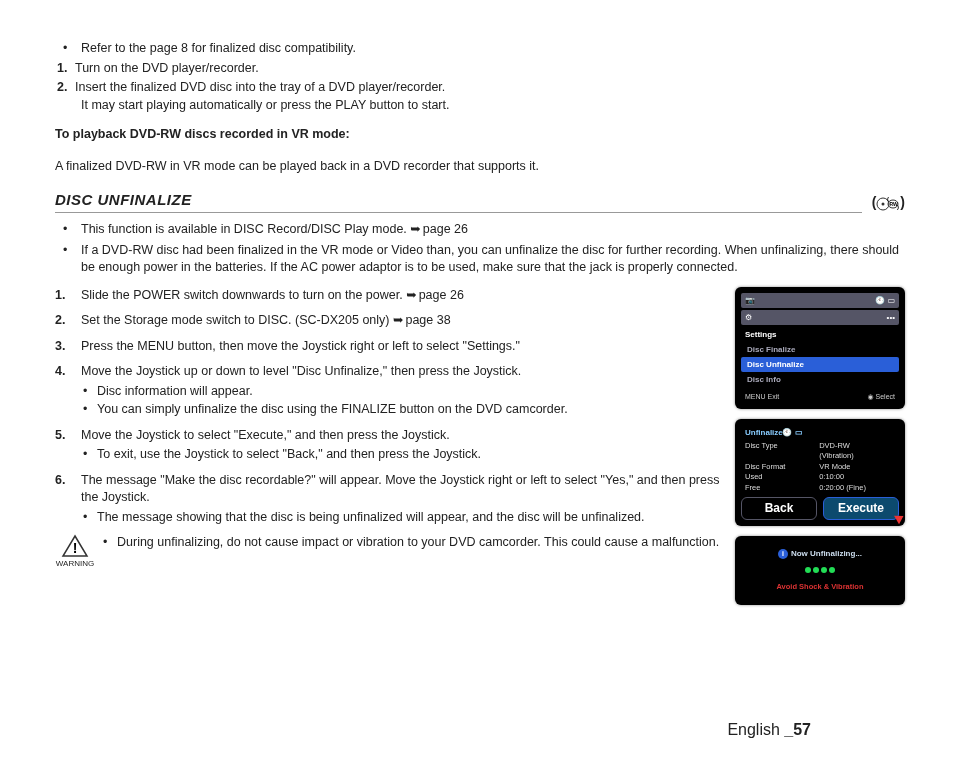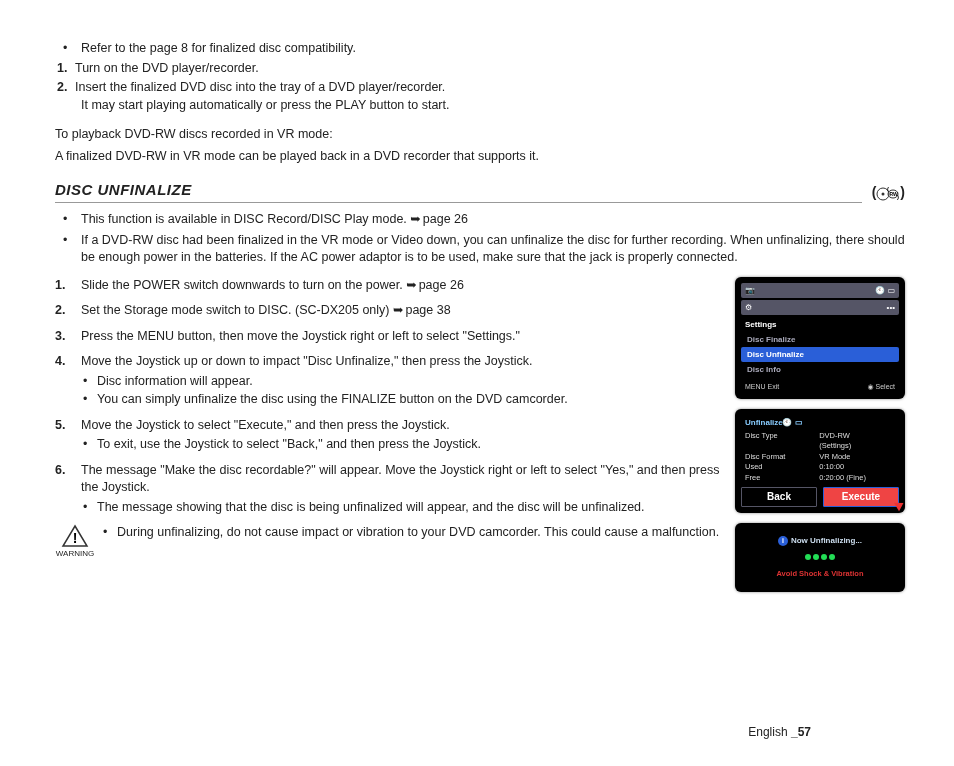--- a/index.html
+++ b/index.html
@@ -4,21 +4,21 @@
 <style>
 body{margin:0;padding:0;background:#fff;font-family:Arial,Helvetica,sans-serif;color:#222}
 .page{width:856px;height:766px;position:relative;padding:40px 45px 30px 55px;box-sizing:border-box;font-size:12.5px;line-height:1.4}
 .content{width:850px}
 ul.top{margin:0 0 12px 0;padding:0;list-style:none}
 ul.top li{padding-left:26px;margin-bottom:2px}
 ul.top li.bul::before{content:"•";position:absolute;margin-left:-18px}
 ul.top li.num{padding-left:26px}
 ul.top li.num .n{display:inline-block;width:18px;margin-left:-24px;font-weight:bold}
 .bold{font-weight:normal}
-.subhead{font-weight:normal;margin:6px 0 4px 0}
+.subhead{font-weight:bold;margin:6px 0 14px 0}
 .hr-title{display:flex;align-items:flex-end;margin:14px 0 8px 0}
 .hr-title h2{margin:0;font-size:15px;font-weight:bold;font-style:italic;letter-spacing:0.5px;border-bottom:1px solid #999;flex:1;padding-bottom:2px}
 .hr-title .rw{margin-left:10px;font-size:14px;font-weight:bold}
 .hr-title .rw svg{vertical-align:middle}
 ul.body{margin:0 0 10px 0;padding:0;list-style:none}
 ul.body li{padding-left:26px;margin-bottom:3px;position:relative}
 ul.body li::before{content:"•";position:absolute;left:8px}
 .steps-row{display:flex;gap:10px}
 .steps-col{flex:1}
 ol.steps{margin:0;padding:0;list-style:none;counter-reset:step}
@@ -37,30 +37,30 @@
 .screen{background:#000;border-radius:6px;padding:6px;color:#fff;font-size:8px;box-shadow:0 0 3px #888}
 .screen .bar{background:#556;padding:2px 4px;border-radius:2px;margin-bottom:2px;display:flex;justify-content:space-between}
 .screen .hdr{font-weight:bold;padding:2px 4px;font-size:8px}
 .screen .menu-item{padding:2px 6px;font-weight:bold;color:#aab}
 .screen .menu-item.sel{background:#2a5fd8;color:#fff;border-radius:2px}
 .screen .foot{display:flex;justify-content:space-between;padding:2px 4px;font-size:7px;color:#ccc;margin-top:2px}
 .screen2 .title{color:#8cf;font-weight:bold;padding:2px 4px;display:flex;justify-content:flex-start}
 .screen2 table{width:100%;font-size:7.5px;color:#ddd;border-collapse:collapse}
 .screen2 table td{padding:0 4px}
 .screen2 .btns{display:flex;gap:6px;margin-top:4px}
-.screen2 .btn{flex:1;text-align:center;border:1px solid #556;border-radius:1px;padding:2px 0;font-size:10px;font-weight:bold}
-.screen2 .btn.exec{background:#ef4444;color:#fff;border-color:#2a5fd8;position:relative}
+.screen2 .btn{flex:1;text-align:center;border:1px solid #556;border-radius:6px;padding:2px 0;font-size:12px;font-weight:bold}
+.screen2 .btn.exec{background:#0c4a6e;color:#fff;border-color:#2a5fd8;position:relative}
 .screen2 .btn.exec::after{content:"";position:absolute;right:-6px;bottom:-4px;width:0;height:0;border-left:8px solid #e33;border-top:5px solid transparent;border-bottom:5px solid transparent;transform:rotate(-30deg)}
 .screen3{text-align:center;padding:12px 6px}
 .screen3 .msg{color:#cde;font-size:8px;font-weight:bold}
 .screen3 .msg .i{display:inline-block;width:10px;height:10px;background:#2a5fd8;border-radius:50%;color:#fff;font-size:7px;line-height:10px;margin-right:3px}
 .screen3 .dots{margin:6px 0}
 .screen3 .dots span{display:inline-block;width:6px;height:6px;border-radius:50%;margin:0 1px}
 .screen3 .warn{color:#d33;font-size:7.5px;font-weight:bold}
-.footer{position:absolute;bottom:25px;right:45px;font-size:12px}
+.footer{position:absolute;bottom:25px;right:45px;font-size:16px}
 .footer .pn{font-weight:bold}
 .arrow::before{content:"➥";margin-right:2px}
 .batt{display:inline-block;width:14px;height:8px;border:1px solid #333;position:relative;vertical-align:middle}
 .batt::after{content:"";position:absolute;right:-3px;top:1px;width:2px;height:4px;background:#333}
 .batt i{display:block;width:100%;height:100%;background:#333}
 </style>
 </head>
 <body>
 
 <div class="page">
@@ -82,30 +82,30 @@
             <circle cx="7" cy="7" r="1.5" fill="#333"></circle>
             <text x="11" y="4" font-size="6">(</text>
             <ellipse cx="17" cy="7" rx="5" ry="4" fill="none" stroke="#333"></ellipse>
             <text x="13.5" y="9" font-size="5" font-weight="bold">RW</text>
             <text x="21" y="12" font-size="6">)</text>
           </svg>)</span>
   </div>
 
   <ul class="body">
    <li><span>This function is available in </span><span class="bold">DISC Record/DISC Play</span><span> mode. </span><span class="arrow">page 26</span></li>
-   <li>If a DVD-RW disc had been finalized in the VR mode or Video down, you can unfinalize the disc for further recording. When unfinalizing, there should be enough power in the batteries. If the AC power adaptor is to be used, make sure that the jack is properly connected.</li>
+   <li>If a DVD-RW disc had been finalized in the VR mode or Video than, you can unfinalize the disc for further recording. When unfinalizing, there should be enough power in the batteries. If the AC power adaptor is to be used, make sure that the jack is properly connected.</li>
   </ul>
 
   <div class="steps-row">
    <div class="steps-col">
     <ol class="steps">
      <li><span>Slide the </span><span class="bold">POWER</span><span> switch downwards to turn on the power. </span><span class="arrow">page 26</span></li>
      <li><span>Set the </span><span class="bold">Storage mode</span><span> switch to </span><span class="bold">DISC</span><span>. (SC-DX205 only) </span><span class="arrow">page 38</span></li>
      <li><span>Press the </span><span class="bold">MENU</span><span> button, then move the </span><span class="bold">Joystick</span><span> right or left to select "</span><span class="bold">Settings.</span><span>"</span></li>
-     <li><span>Move the </span><span class="bold">Joystick</span><span> up or down to impact "</span><span class="bold">Disc Unfinalize</span><span>," then press the </span><span class="bold">Joystick</span><span>.</span>
+     <li><span>Move the </span><span class="bold">Joystick</span><span> up or down to level "</span><span class="bold">Disc Unfinalize</span><span>," then press the </span><span class="bold">Joystick</span><span>.</span>
       <ul>
        <li>Disc information will appear.</li>
        <li><span>You can simply unfinalize the disc using the </span><span class="bold">FINALIZE</span><span> button on the DVD camcorder.</span></li>
       </ul>
      </li>
      <li><span>Move the </span><span class="bold">Joystick</span><span> to select "</span><span class="bold">Execute,</span><span>" and then press the </span><span class="bold">Joystick</span><span>.</span>
       <ul>
                 <li><span>To exit, use the </span><span class="bold">Joystick</span><span> to select "</span><span class="bold">Back,</span><span>" and then press the </span><span class="bold">Joystick</span><span>.</span></li>
               </ul>
      </li>
@@ -156,21 +156,21 @@
               <span>🕙 ▭</span>
             </div>
      <table>
       <tbody>
                 <tr>
                   <td>Disc Type</td>
                   <td class="bold">DVD-RW</td>
                 </tr>
       <tr>
                   <td></td>
-                  <td class="bold">(Settings)</td>
+                  <td class="bold">(Vibration)</td>
                 </tr>
       <tr>
                   <td>Disc Format</td>
                   <td class="bold">VR Mode</td>
                 </tr>
       <tr>
                   <td>Used</td>
                   <td class="bold">0:10:00</td>
                 </tr>
       <tr>

